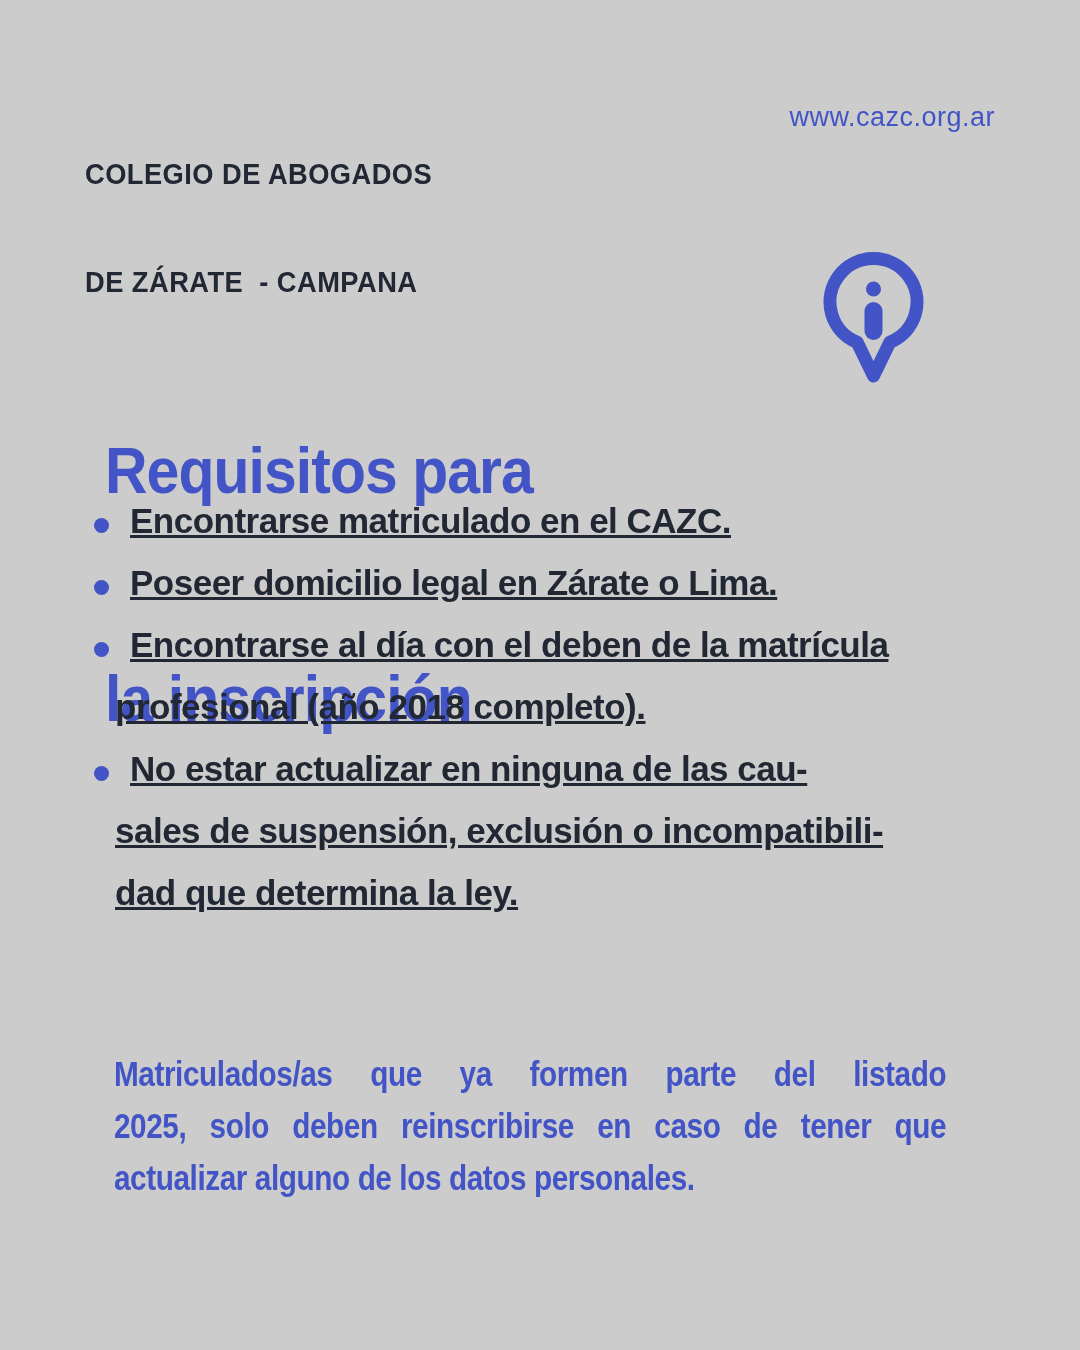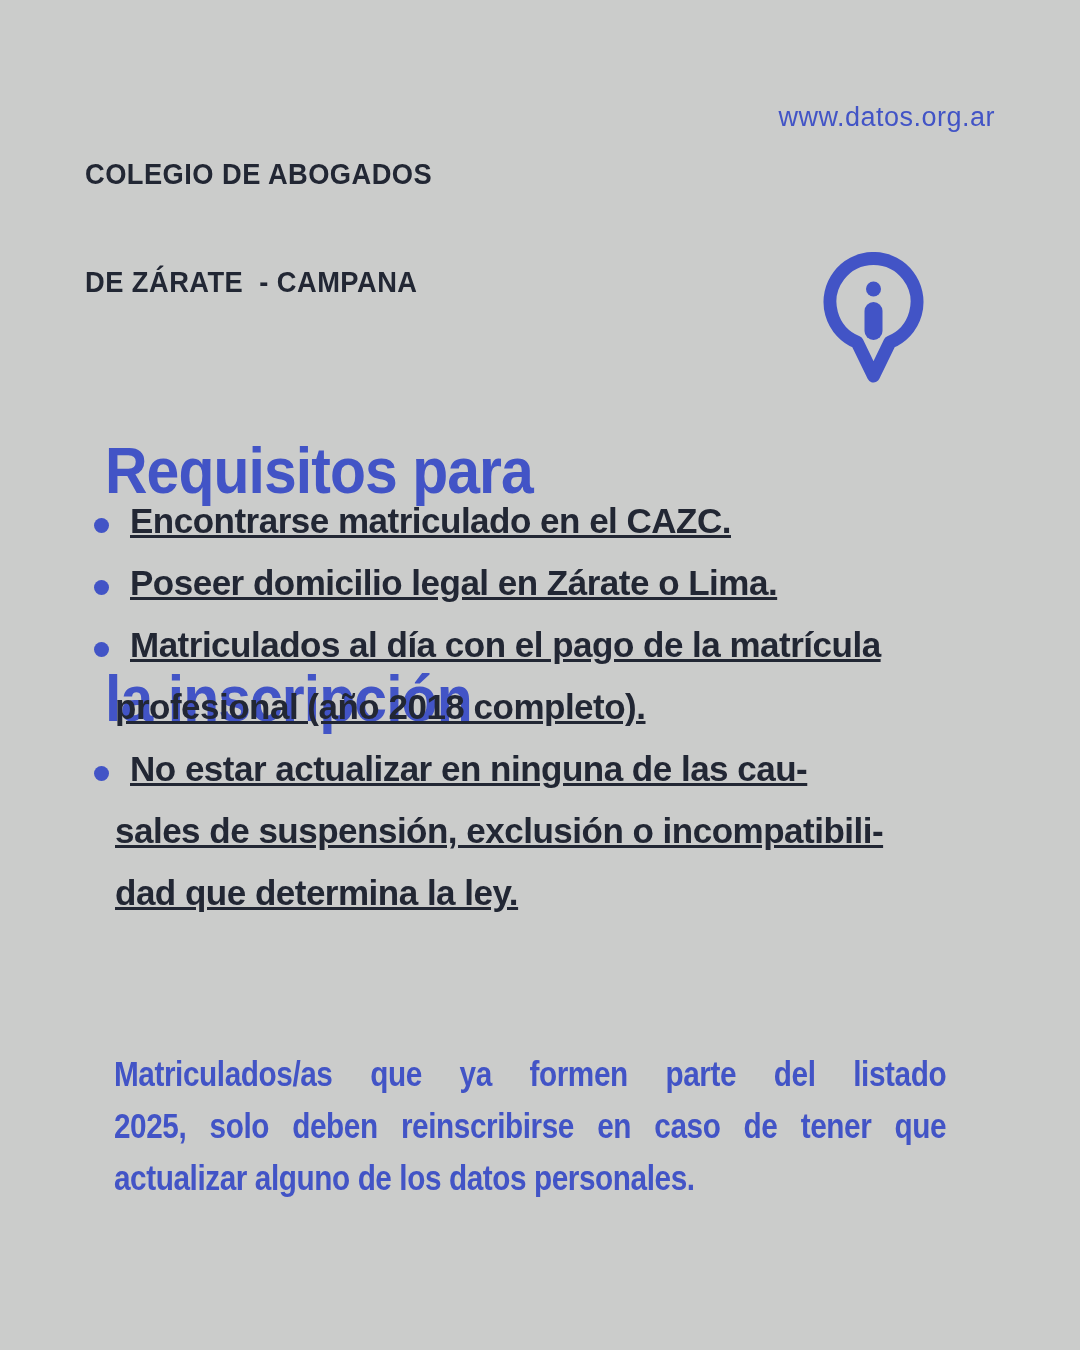--- a/index.html
+++ b/index.html
@@ -68,21 +68,21 @@
 </style>
 </head>
 <body>
 
 <div class="canvas">
 
   <div class="logo">
     <div>COLEGIO DE ABOGADOS</div>
     <div>DE ZÁRATE  - CAMPANA</div>
   </div>
-  <div class="url">www.datos.org.ar</div>
+  <div class="url">www.cazc.org.ar</div>
 
   <div class="title">
     <div>Requisitos para</div>
     <div>la inscripción</div>
   </div>
 
   <div class="info-icon">
     <svg viewBox="0 0 107 134" xmlns="http://www.w3.org/2000/svg">
       <path d="M 69.8 90.3 A 43.5 43.5 0 1 0 37.2 90.3 L 53.5 124 Z" fill="none" stroke="#4254c6" stroke-width="13" stroke-linejoin="round" stroke-linecap="round"></path>
       <circle cx="53.5" cy="37" r="7.5" fill="#4254c6"></circle>
@@ -94,21 +94,21 @@
     <li class="req-item">
       <span class="bullet-dot"></span>
       <div class="rline first">Encontrarse matriculado en el CAZC.</div>
     </li>
     <li class="req-item">
       <span class="bullet-dot"></span>
       <div class="rline first">Poseer domicilio legal en Zárate o Lima.</div>
     </li>
     <li class="req-item">
       <span class="bullet-dot"></span>
-      <div class="rline first">Matriculados al día con el pago de la matrícula</div>
+      <div class="rline first">Encontrarse al día con el deben de la matrícula</div>
       <div class="rline">profesional (año 2018 completo).</div>
     </li>
     <li class="req-item">
       <span class="bullet-dot"></span>
       <div class="rline first">No estar actualizar en ninguna de las cau-</div>
       <div class="rline">sales de suspensión, exclusión o incompatibili-</div>
       <div class="rline">dad que determina la ley.</div>
     </li>
   </ul>
 

